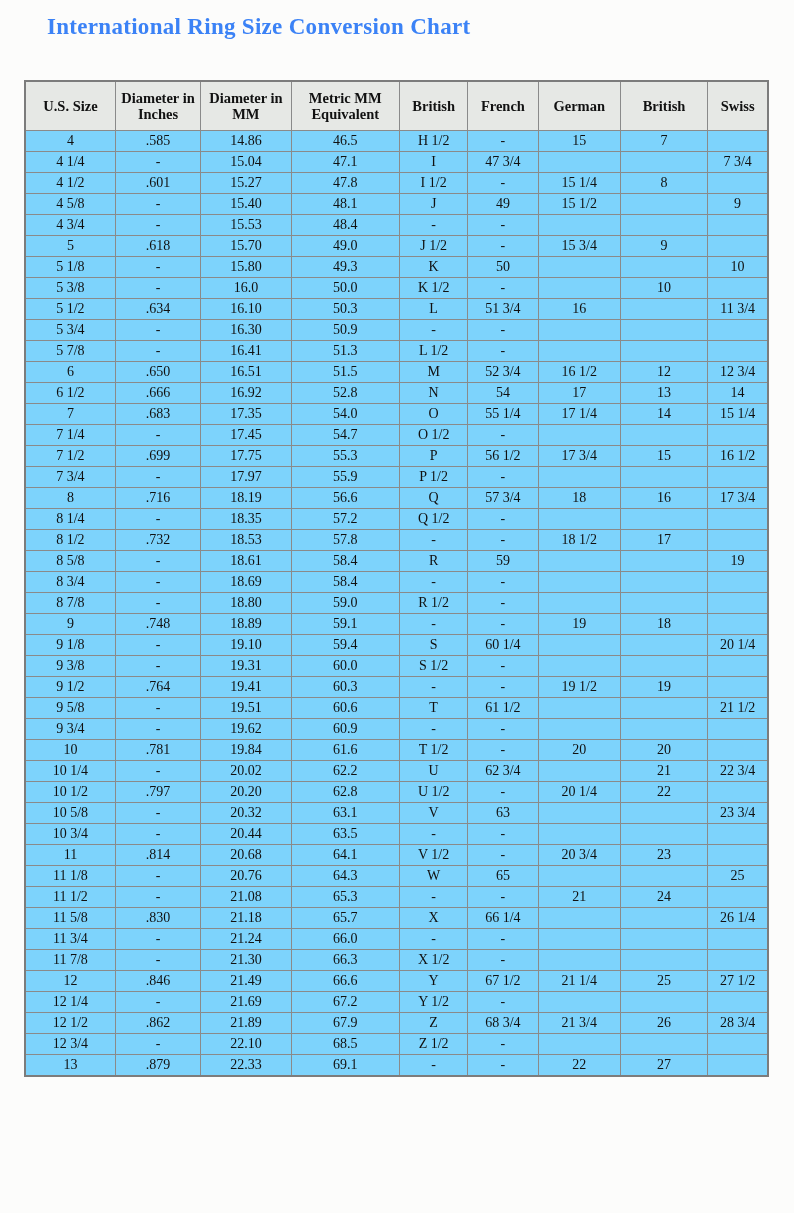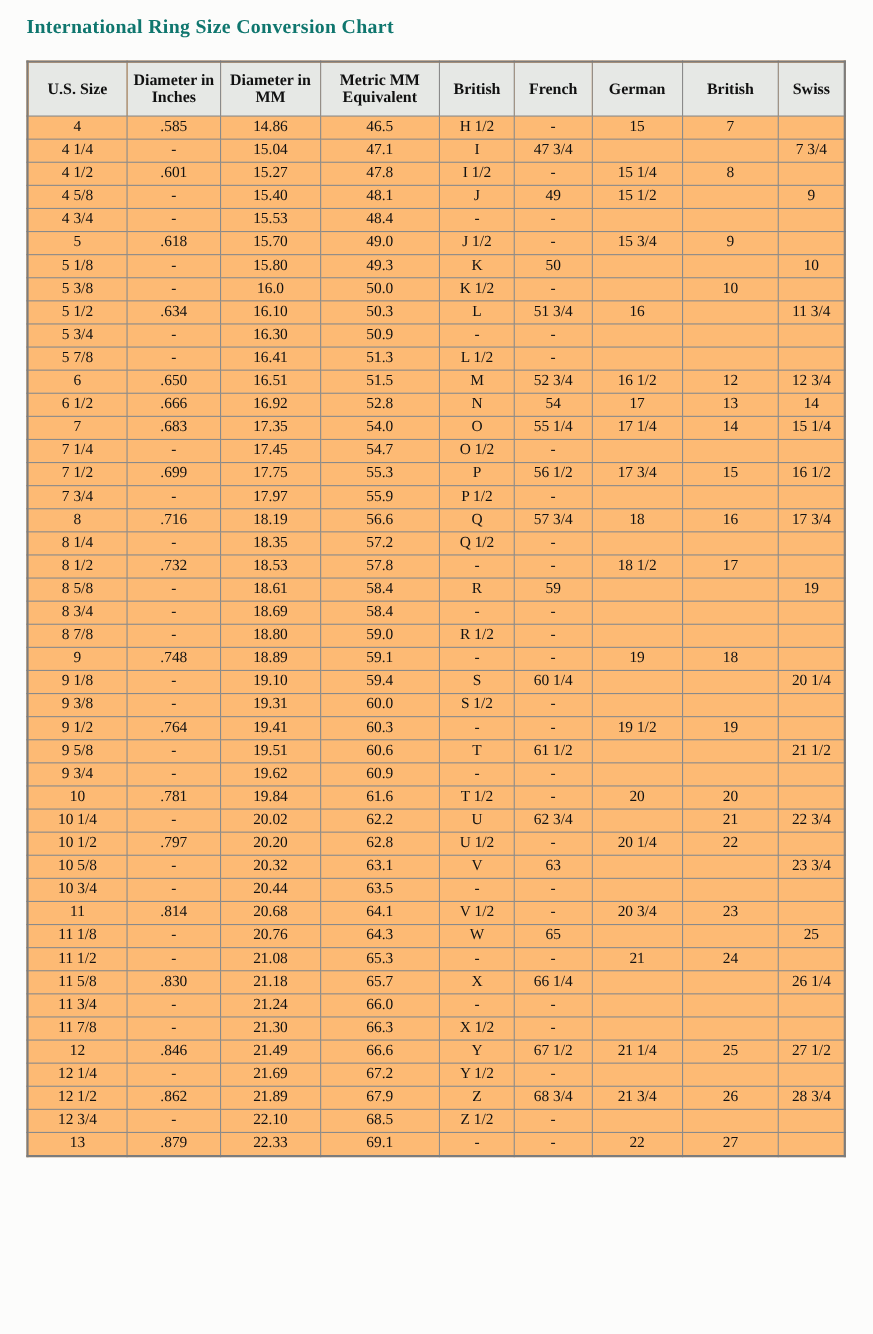--- a/index.html
+++ b/index.html
@@ -12,33 +12,33 @@
     color: #111;
   }
   .page {
     width: 794px;
     height: 1213px;
     box-sizing: border-box;
     padding: 10px 24px 0 24px;
     overflow: hidden;
   }
   .title {
-    font-size: 18px;
+    font-size: 23px;
     font-weight: bold;
-    margin: 4px 0 0 0;
+    margin: 4px 0 0 23px;
     letter-spacing: 0.3px;
-    color: #0f766e;
+    color: #3b82f6;
   }
   table.ring-table {
     border-collapse: collapse;
     table-layout: fixed;
     width: 745px;
-    margin-top: 20px;
+    margin-top: 40px;
     border: 2px solid #7c7c7c;
-    background: #fdba74;
+    background: #7dd3fc;
   }
   .ring-table th, .ring-table td {
     border: 1px solid #8a8a8a;
     text-align: center;
     vertical-align: middle;
     overflow: hidden;
   }
   .ring-table th {
     background: #e6e8e5;
     font-weight: bold;

